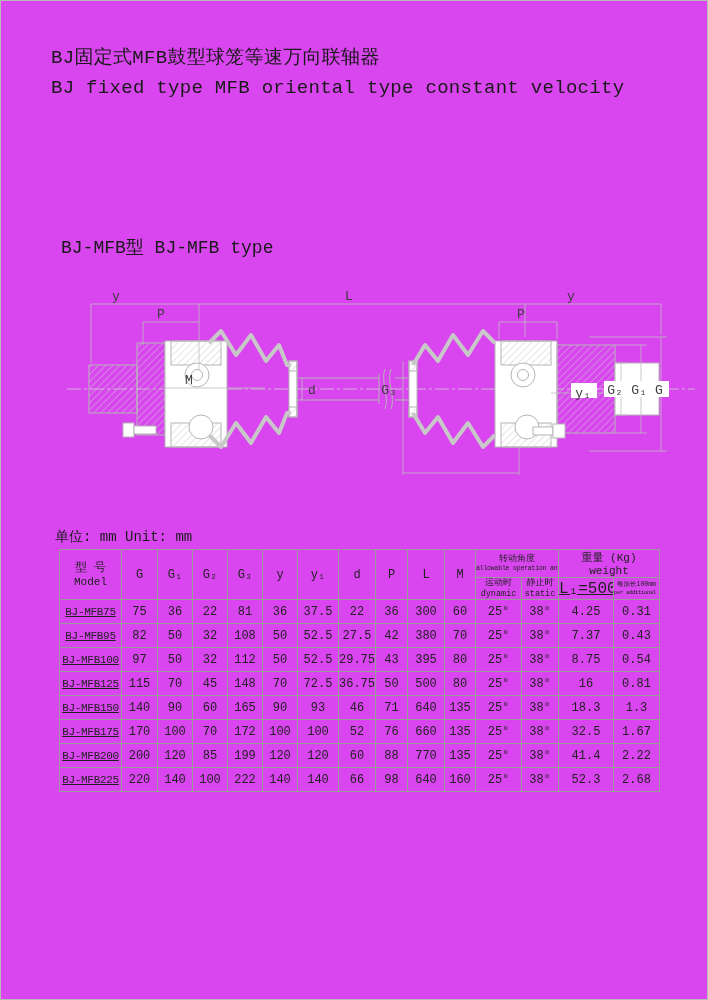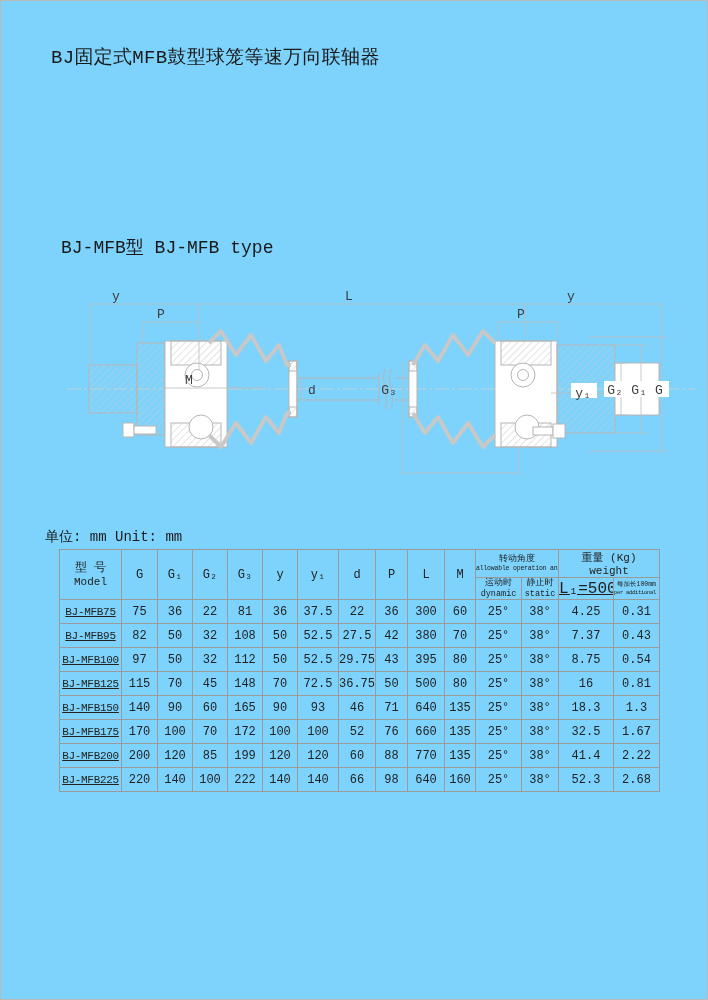--- a/index.html
+++ b/index.html
@@ -1,25 +1,25 @@
 <!DOCTYPE html>
 <html><head>
 <meta charset="utf-8">
 <style>
   * { margin:0; padding:0; box-sizing:border-box; }
   html,body { background:#ffffff; }
   .page {
     position:relative; width:708px; height:1000px;
-    background:#7dd3fc; border:1px solid #b9b9b9;
+    background:#d946ef; border:1px solid #b9b9b9;
     font-family:"Liberation Mono","DejaVu Sans Mono",monospace;
     color:#1a1a1a; overflow:hidden;
   }
   .titles { position:absolute; left:50px; top:42px; font-size:19px; line-height:30px; letter-spacing:0.3px; }
   .subtitle { position:absolute; left:60px; top:234px; font-size:18px; }
-  .unit-note { position:absolute; left:44px; top:527px; font-size:14px; }
+  .unit-note { position:absolute; left:54px; top:527px; font-size:14px; }
   .drawing { position:absolute; left:58px; top:276px; }
   .drawing text { font-family:"Liberation Mono","DejaVu Sans Mono",monospace; fill:#3c3c3c; }
 
   table.spec { position:absolute; left:58px; top:548px; width:600px; border-collapse:collapse; table-layout:fixed; font-size:12px; }
   table.spec th, table.spec td { border:1px solid #9a9a9a; font-weight:normal; text-align:center; vertical-align:middle; padding:0; color:#222; overflow:hidden; }
   table.spec td { height:24px; }
   th.model-h { font-size:12px; line-height:14px; }
   .h-line2 { font-size:11px; }
   .grp-zh { font-size:9px; line-height:11px; }
   .grp-en { font-size:6.5px; letter-spacing:-0.2px; line-height:8px; white-space:nowrap; }
@@ -31,20 +31,21 @@
   .wt-add-en { font-size:5.5px; letter-spacing:-0.3px; line-height:7px; white-space:nowrap; }
   td.model-c { font-size:11px; letter-spacing:-0.3px;text-decoration:underline; }
 </style>
 </head>
 <body>
 
 <div class="page">
 
   <div class="titles">
     <div>BJ固定式MFB鼓型球笼等速万向联轴器</div>
+    <div>BJ fixed type MFB oriental type constant velocity</div>
   </div>
 
   <div class="subtitle">BJ-MFB型 BJ-MFB type</div>
 
   <svg class="drawing" width="644" height="215" viewBox="0 0 644 215">
     <defs>
       <pattern id="hatch" width="5" height="5" patternTransform="rotate(45)" patternUnits="userSpaceOnUse">
         <line x1="0" y1="0" x2="0" y2="5" stroke="#c9c9c9" stroke-width="1"></line>
       </pattern>
     </defs>

